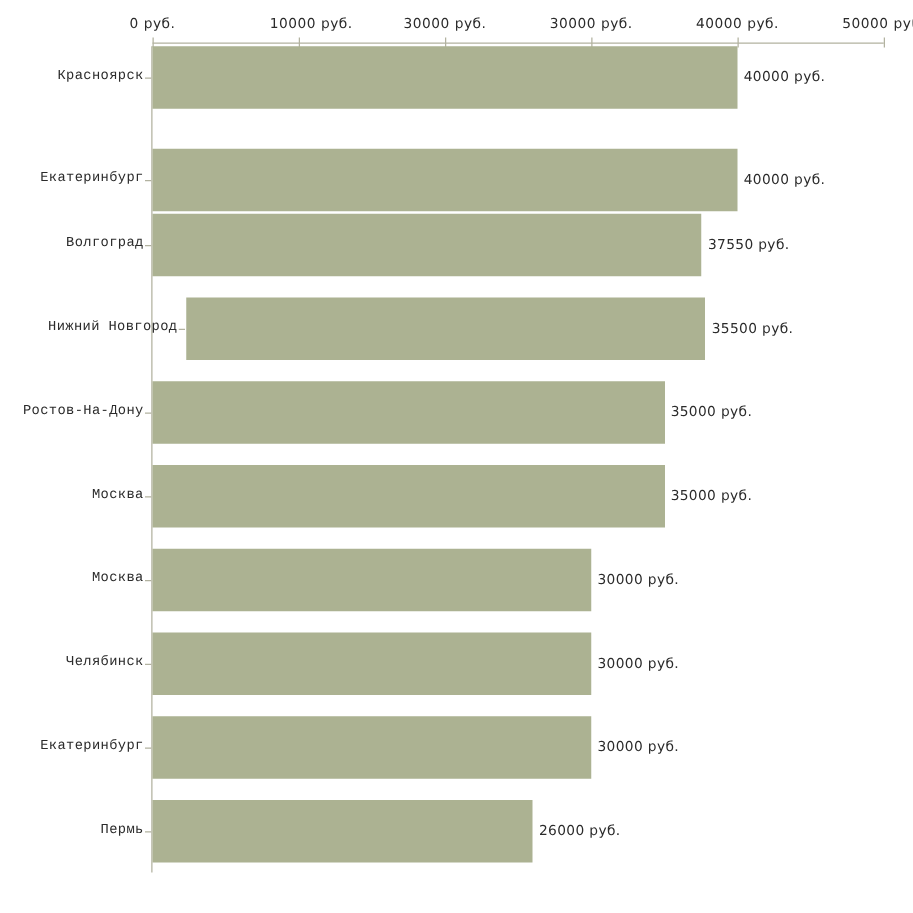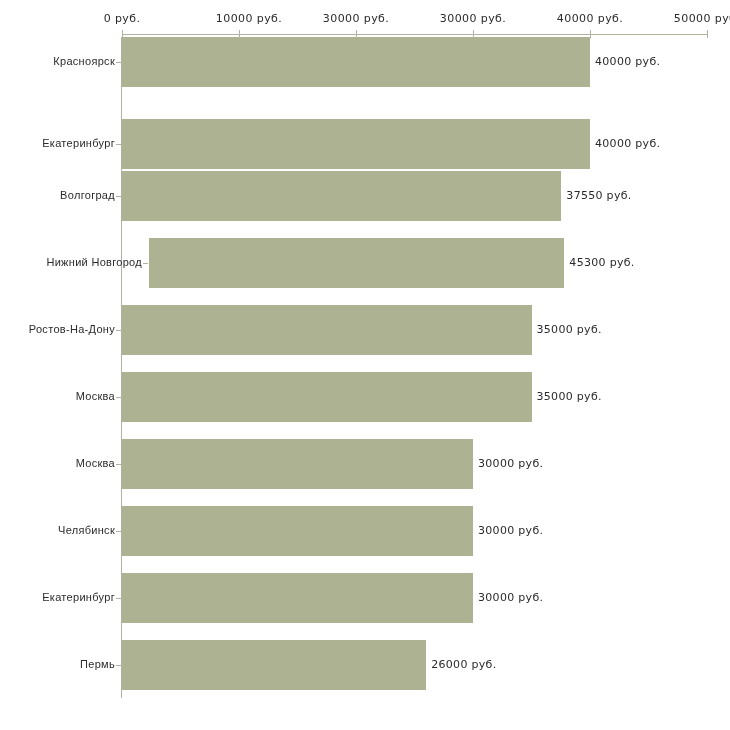--- a/index.html
+++ b/index.html
@@ -83,21 +83,21 @@
     top: 0;
     height: 50px;
     background: #acb292;
   }
   .cat-label {
     position: absolute;
     right: 615px;              
     top: 18px;
     white-space: nowrap;
     text-align: right;
-    font-family: Liberation Sans, sans-serif;
+    font-family: Liberation Mono, monospace;
     font-size: 11px;
     color: #2b2b2b;
     letter-spacing: 0.3px;
   }
   .cat-tick {
     position: absolute;
     top: 25px;
     left: 116px;
     width: 5px;
     height: 1px;
@@ -154,21 +154,21 @@
         <div class="bar-row" style="top: 134px;">
           <div class="cat-label">Волгоград</div>
           <div class="cat-tick"></div>
           <div class="bar-rect" style="width: 439.335px; background: rgb(172, 178, 146);"></div>
           <div class="value-label" style="left: 566.335px; text-align: center;">37550 руб.</div>
         </div>
         <div class="bar-row" style="top: 201px; margin-left: 27px;">
           <div class="cat-label">Нижний Новгород</div>
           <div class="cat-tick"></div>
           <div class="bar-rect" style="width: 415.35px; background: rgb(172, 178, 146);"></div>
-          <div class="value-label" style="left: 542.35px;">45300 руб.</div>
+          <div class="value-label" style="left: 542.35px;">35500 руб.</div>
         </div>
         <div class="bar-row" style="top: 268px;">
           <div class="cat-label">Ростов-На-Дону</div>
           <div class="cat-tick"></div>
           <div class="bar-rect" style="width: 409.5px; background: rgb(172, 178, 146);"></div>
           <div class="value-label" style="left: 536.5px;">35000 руб.</div>
         </div>
         <div class="bar-row" style="top: 335px;">
           <div class="cat-label">Москва</div>
           <div class="cat-tick"></div>

